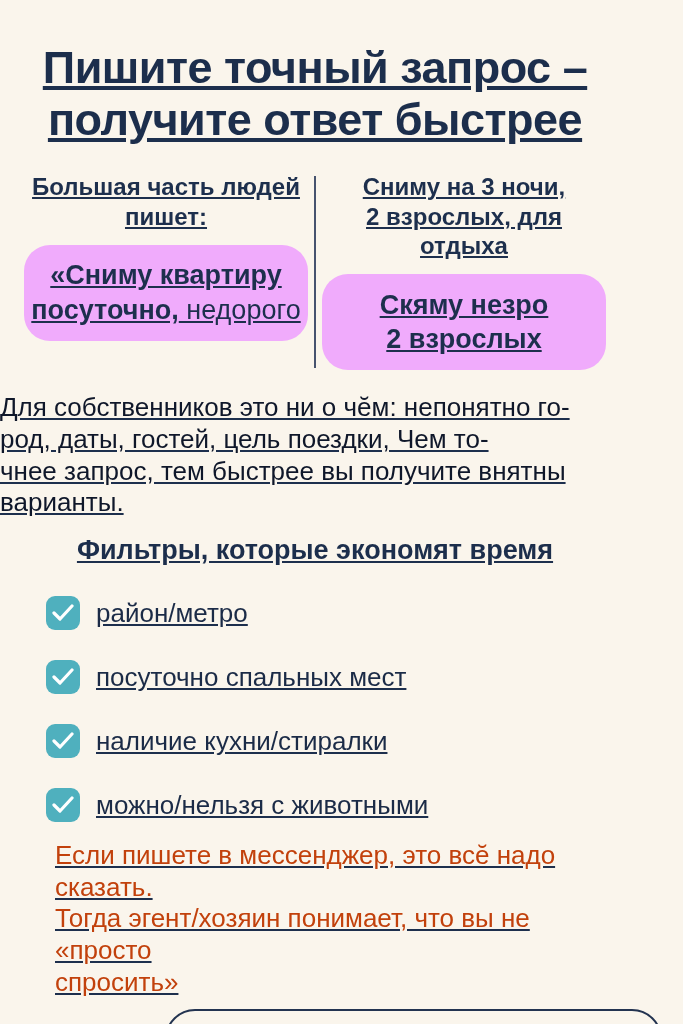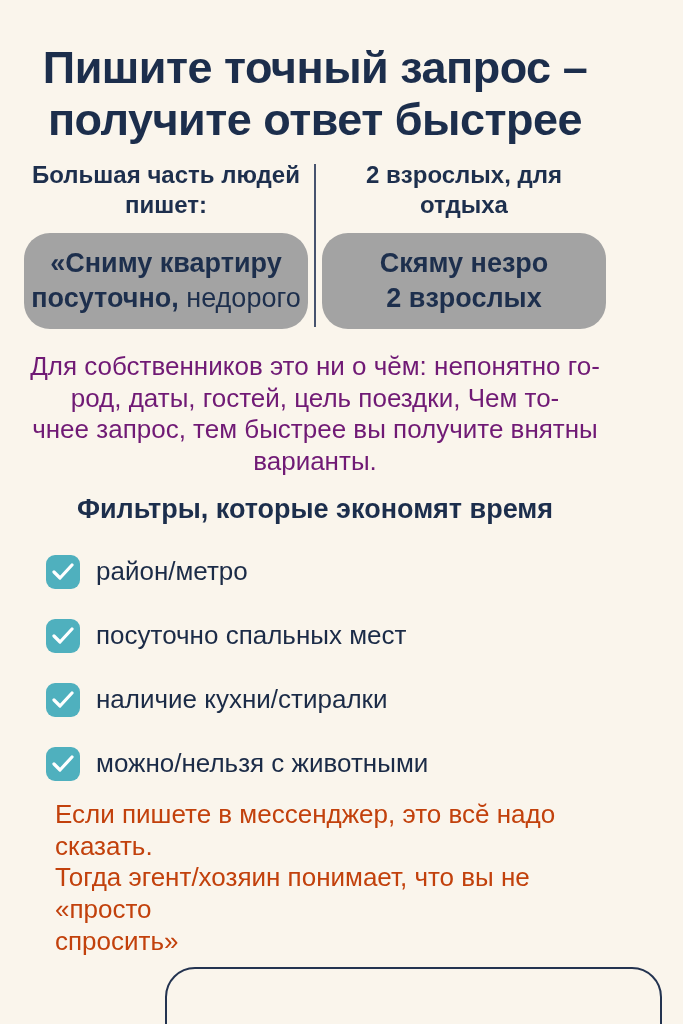--- a/index.html
+++ b/index.html
@@ -3,65 +3,65 @@
 <meta charset="utf-8">
 <style>
   html,body{margin:0;padding:0;}
   body{
     width:683px;height:1024px;
     background:#FAF5EC;
     font-family:"Liberation Sans","DejaVu Sans",sans-serif;
     color:#1D2F4D;
     overflow:hidden;
   }
-  .page{width:630px;height:1024px;position:relative;box-sizing:border-box;padding-top:42px;}
+  .page{width:630px;height:1024px;position:relative;box-sizing:border-box;padding-top:42px;text-decoration:underline;}
 
   
   .title{
     text-align:center;
     font-size:45px;line-height:1.16;font-weight:700;
     letter-spacing:-0.5px;
     color:#1C2E4C;
   }
 
   
   .compare{
     display:flex;align-items:stretch;
-    margin-top:14px;
+    margin-top:26px;
     padding:0 18px;
   }
   .col{flex:1;display:flex;flex-direction:column;align-items:center;}
   .col-header{
     font-size:24px;font-weight:600;line-height:1.22;
     text-align:center;max-width:280px;
     color:#1D2F4D;
   }
   .divider{
     width:2px;background:#47536E;
     margin:4px 0 2px 0;
   }
   .beige-box{
     margin-top:14px;
-    background:#a3a3a3;
+    background:#f0abfc;
     border-radius:26px;
     width:284px;height:96px;
     display:flex;flex-direction:column;justify-content:center;
     text-align:center;
     font-size:27px;line-height:1.28;font-weight:700;
     box-sizing:border-box;
   }
   .beige-box .reg{font-weight:400;}
 
   
   .para1{
     margin-top:22px;
-    text-align:center;
+    text-align:left;
     font-size:26px;line-height:1.22;
     white-space:pre-line;
-    color:#701a75;
+    color:#0f172a;
   }
   .h2{
     margin-top:16px;
     text-align:center;
     font-size:27px;font-weight:700;
     color:#1C2E4C;
   }
 
   
   .checklist{margin:16px 0 0 46px;}
@@ -111,20 +111,21 @@
     <div class="col">
       <div class="col-header">Большая часть людей пишет:</div>
       <div class="beige-box">
         <div>«Сниму квартиру</div>
         <div><span>посуточно,</span><span class="reg"> недорого</span></div>
       </div>
     </div>
     <div class="divider"></div>
     <div class="col">
       <div class="col-header">
+        <div>Сниму на 3 ночи,</div>
         <div>2 взрослых, для отдыха</div>
       </div>
       <div class="beige-box">
         <div>Скяму незро</div>
         <div>2 взрослых</div>
       </div>
     </div>
   </div>
 
   <div class="para1">Для собственников это ни о чӗм: непонятно го-

